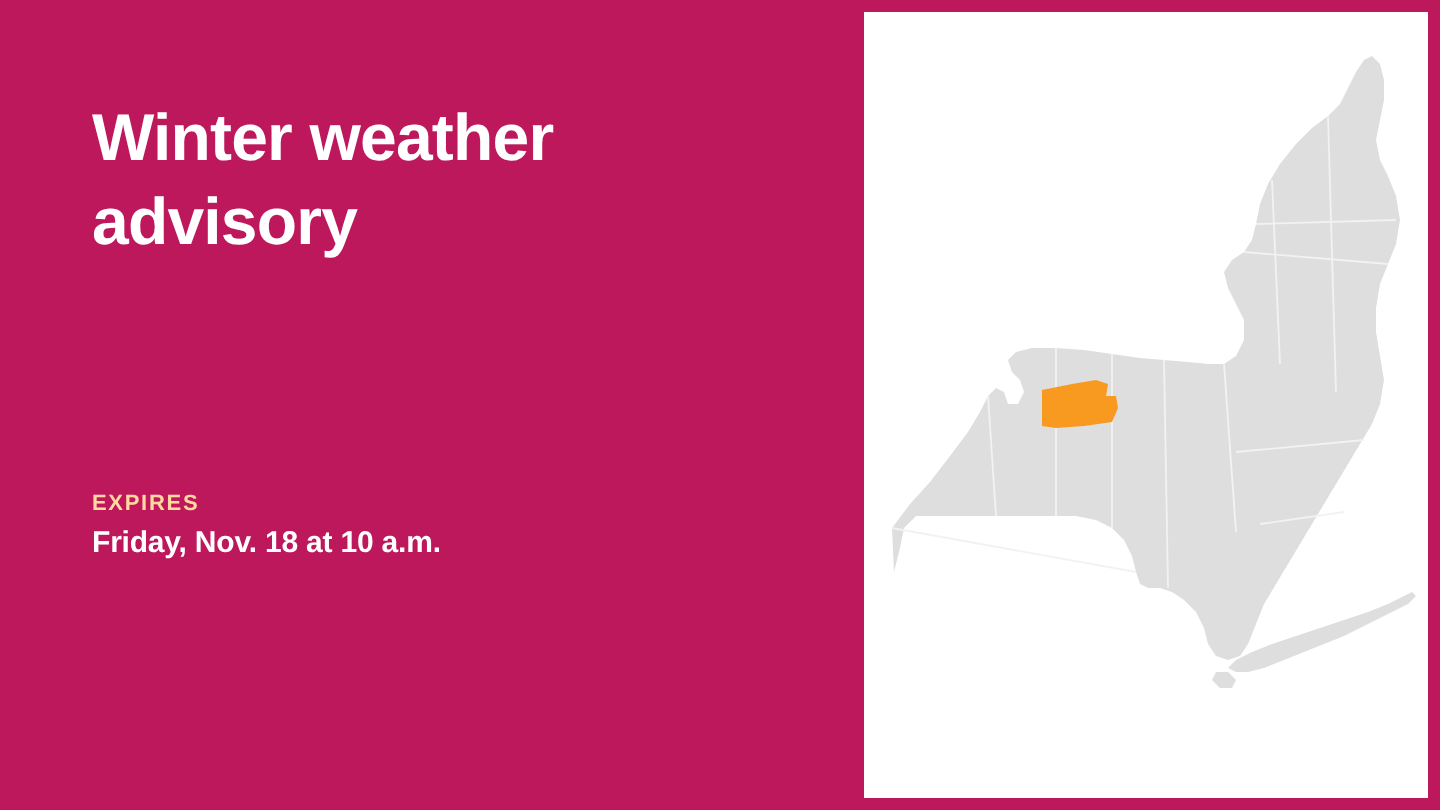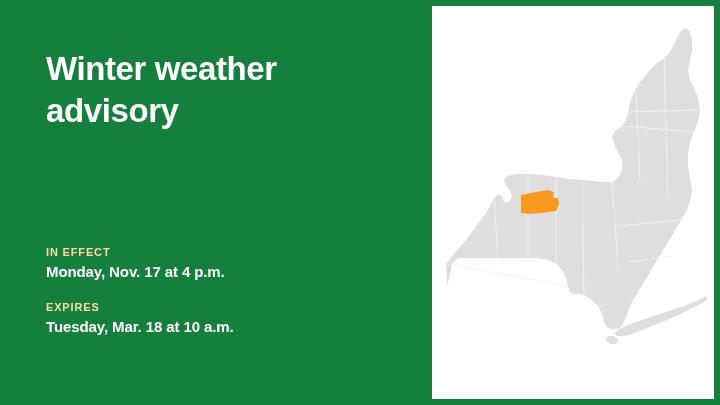--- a/index.html
+++ b/index.html
@@ -6,21 +6,21 @@
     margin: 0;
     padding: 0;
     background: #ffffff;
   }
   #canvas {
     position: relative;
     width: 720px;
     height: 405px;
     overflow: hidden;
     font-family: "Liberation Sans", sans-serif;
-    background: #15803d;
+    background: #be185d;
   }
 
   
   #left-panel {
     position: absolute;
     left: 0;
     top: 0;
     width: 432px;
     height: 405px;
   }
@@ -105,28 +105,24 @@
 <body>
 
 <div id="canvas">
 
   <div id="left-panel">
 
     <div id="headline">Winter weather advisory</div>
 
     <div id="timing-block">
 
-      <div class="timing-group">
-        <div class="timing-label">IN EFFECT</div>
-        <div class="timing-value">Monday, Nov. 17 at 4 p.m.</div>
-      </div>
 
       <div class="timing-group">
         <div class="timing-label">EXPIRES</div>
-        <div class="timing-value">Tuesday, Mar. 18 at 10 a.m.</div>
+        <div class="timing-value">Friday, Nov. 18 at 10 a.m.</div>
       </div>
 
     </div>
   </div>
 
   <div id="map-panel">
     <svg id="map-figure" viewBox="0 0 282 393" xmlns="http://www.w3.org/2000/svg">
 
       <g>
         <path class="state-base" d="

